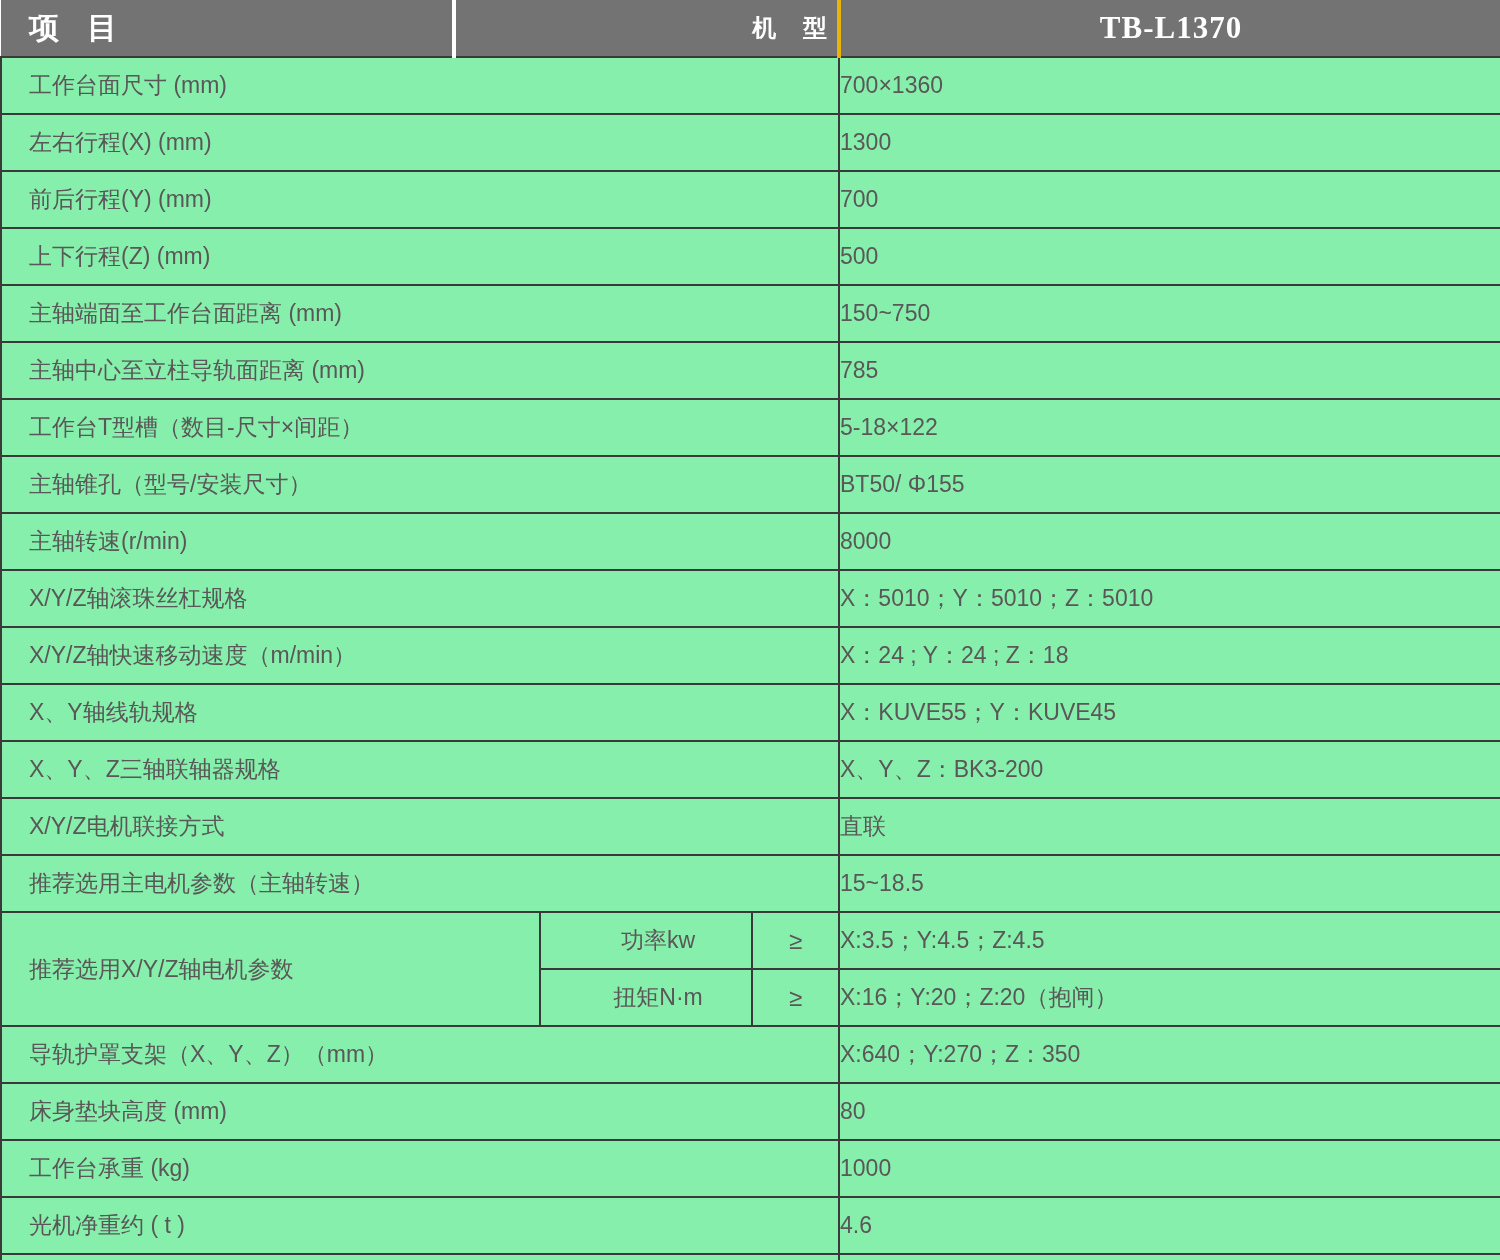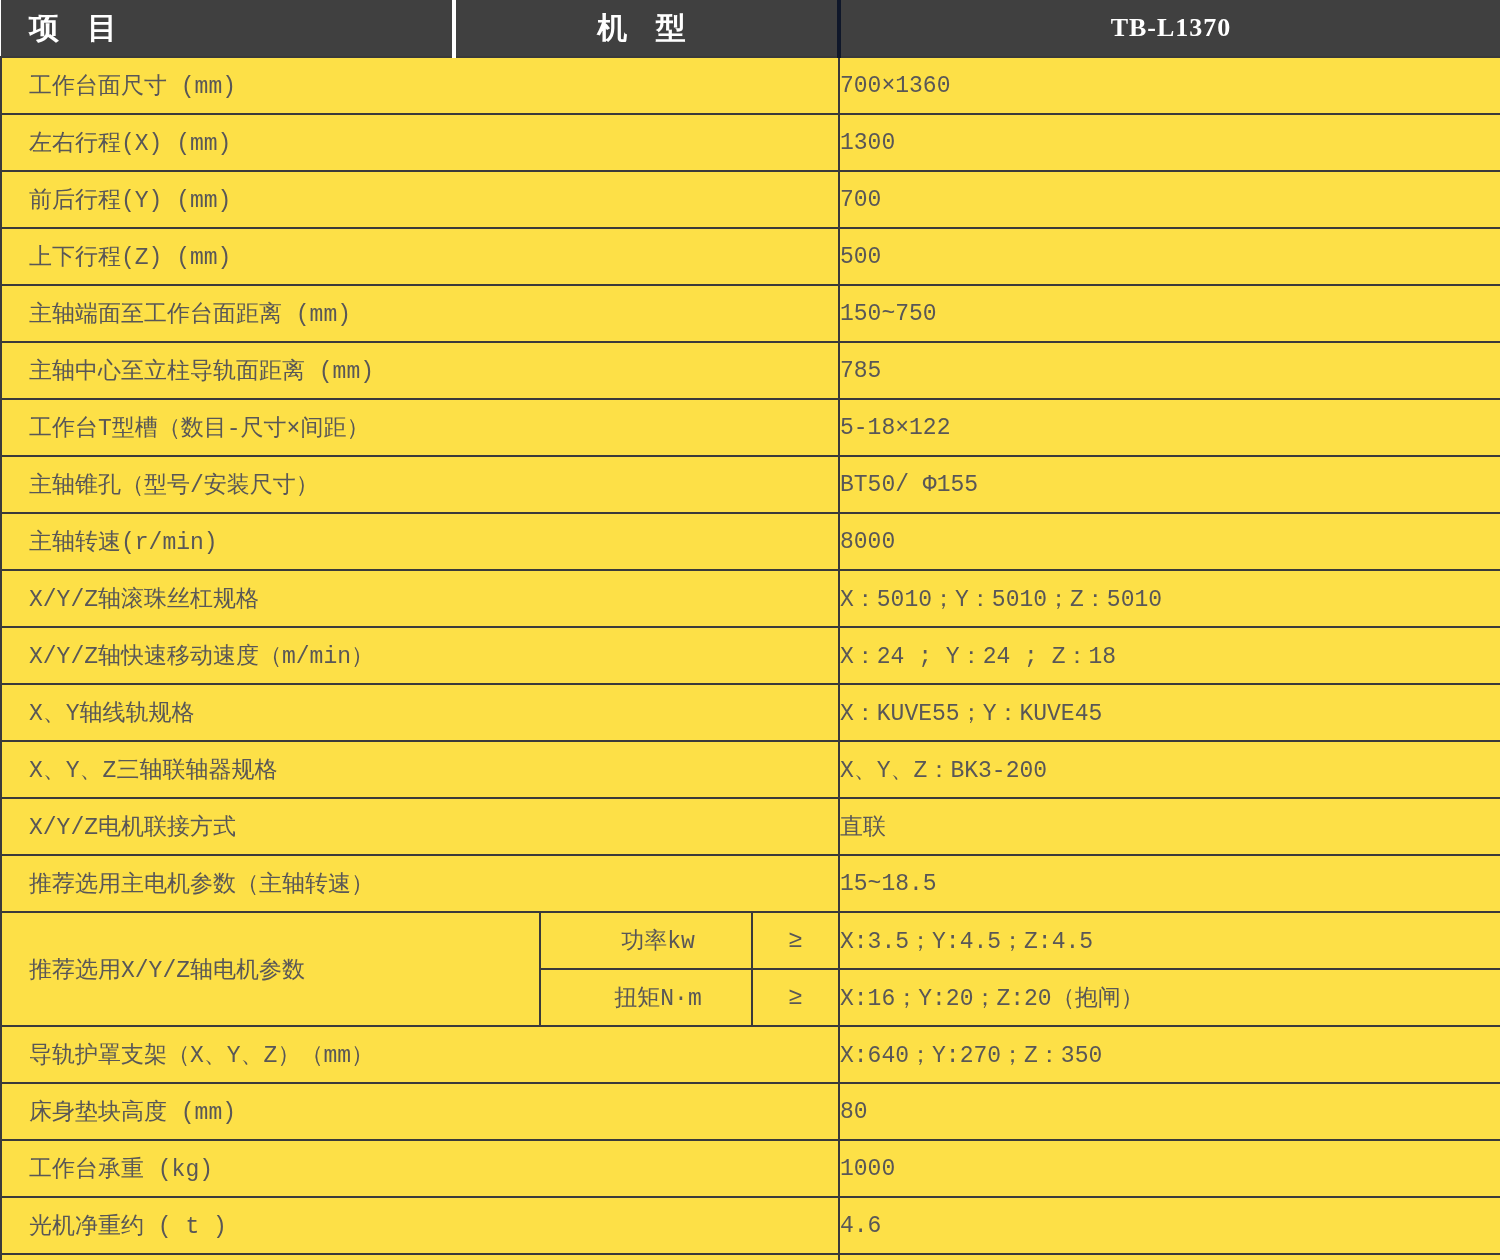--- a/index.html
+++ b/index.html
@@ -8,57 +8,56 @@
     font-family: "Liberation Sans", "DejaVu Sans", sans-serif;
     -webkit-font-smoothing: antialiased;
   }
   table.spec {
     width: 1500px; height: 1260px;
     border-collapse: collapse;
     table-layout: fixed;
   }
   
   thead th {
-    background: #404040;
+    background: #737373;
     color: #ffffff;
     font-weight: bold;
     height: 56px;
     border-bottom: 2px solid #3A3A3A;
     padding: 0;
     vertical-align: middle;
   }
   th.th-item {
     text-align: left;
     padding-left: 28px;
     font-size: 30px;
     letter-spacing: 10px;
   }
   th.th-model {
-    text-align: center;
-    font-size: 30px;
+    text-align: right;
+    font-size: 24px;
     letter-spacing: 10px;
     border-left: 4px solid #ffffff;
-    border-right: 4px solid #0f172a;
+    border-right: 4px solid #eab308;
   }
   th.th-modelval {
     text-align: center;
     font-family: "Liberation Serif", "DejaVu Serif", serif;
-    font-size: 26px;
+    font-size: 31px;
     letter-spacing: 1px;
   }
   
   tbody td {
     border: 2px solid #3A3A3A;
     color: #595757;
     font-size: 23px;
     height: 55px;
     padding: 0;
     vertical-align: middle;
-    background: #fde047;
-    font-family: Liberation Mono, monospace;
+    background: #86efac;
   }
   td.label {
     text-align: left;
     padding-left: 27px;
   }
   td.value { text-align: left; }
   td.sublabel { text-align: center; padding-left: 24px; }
   td.geq { text-align: center; font-size: 24px; }
 </style>
 </head>

